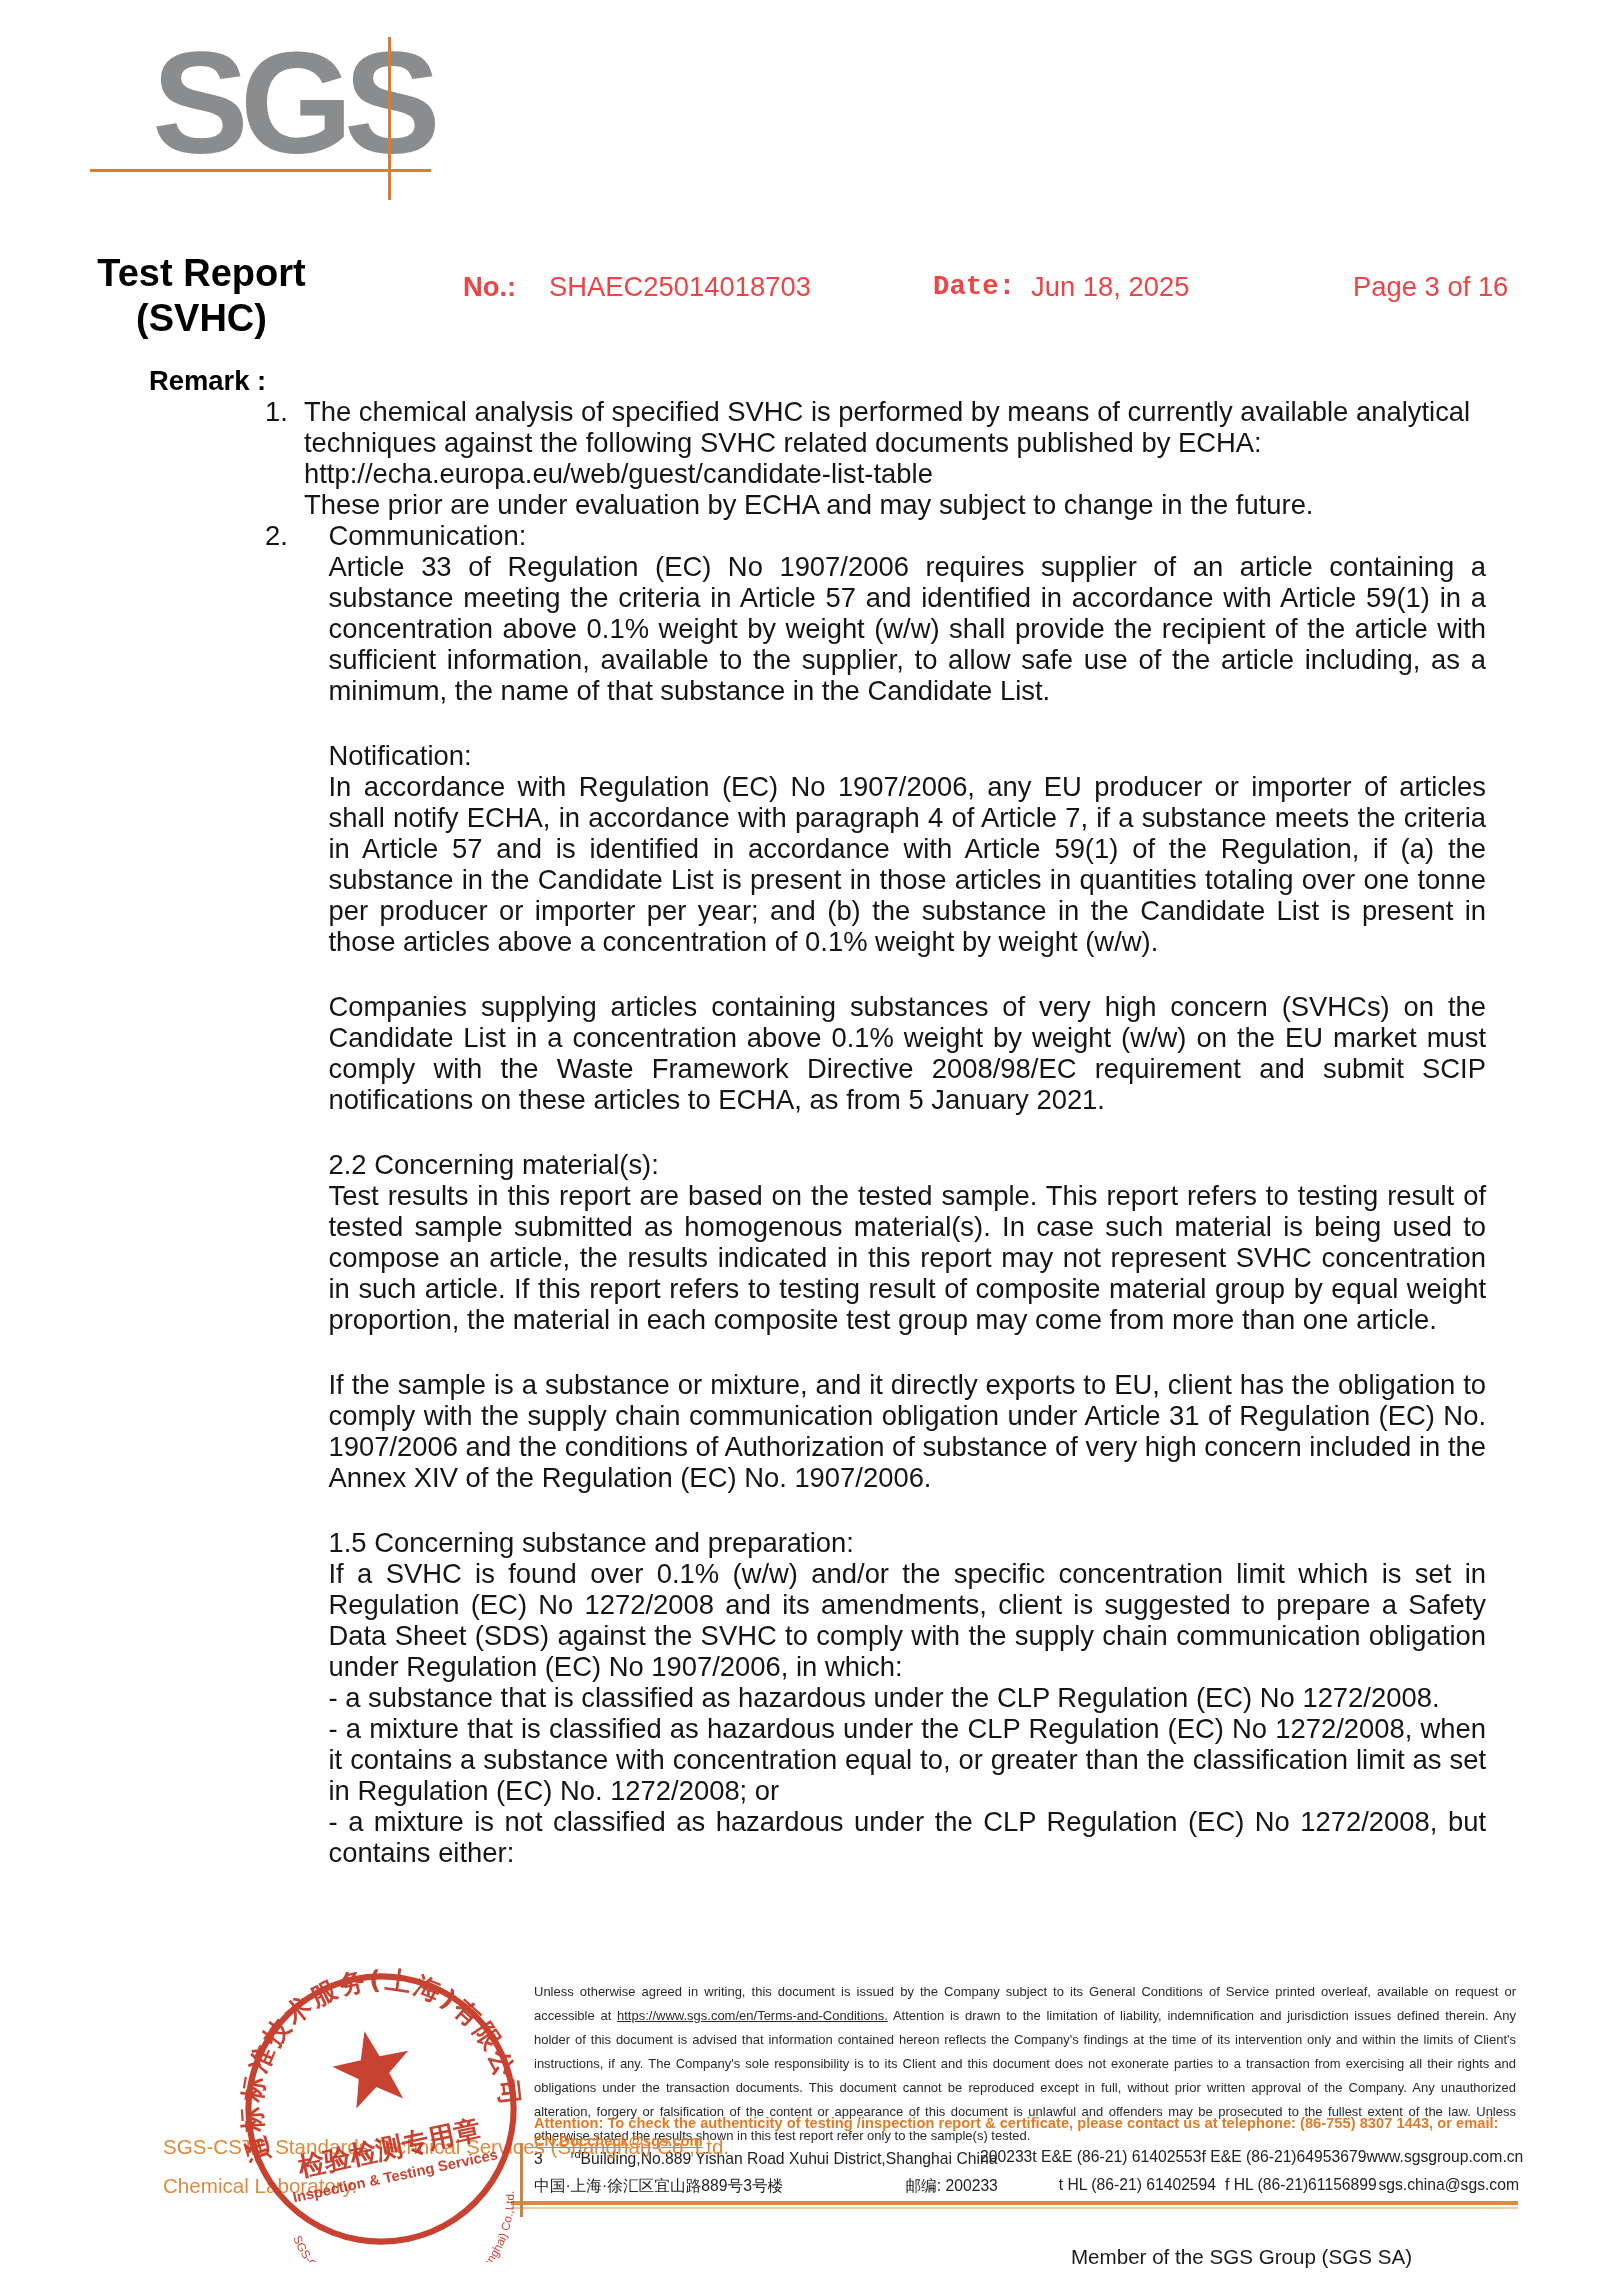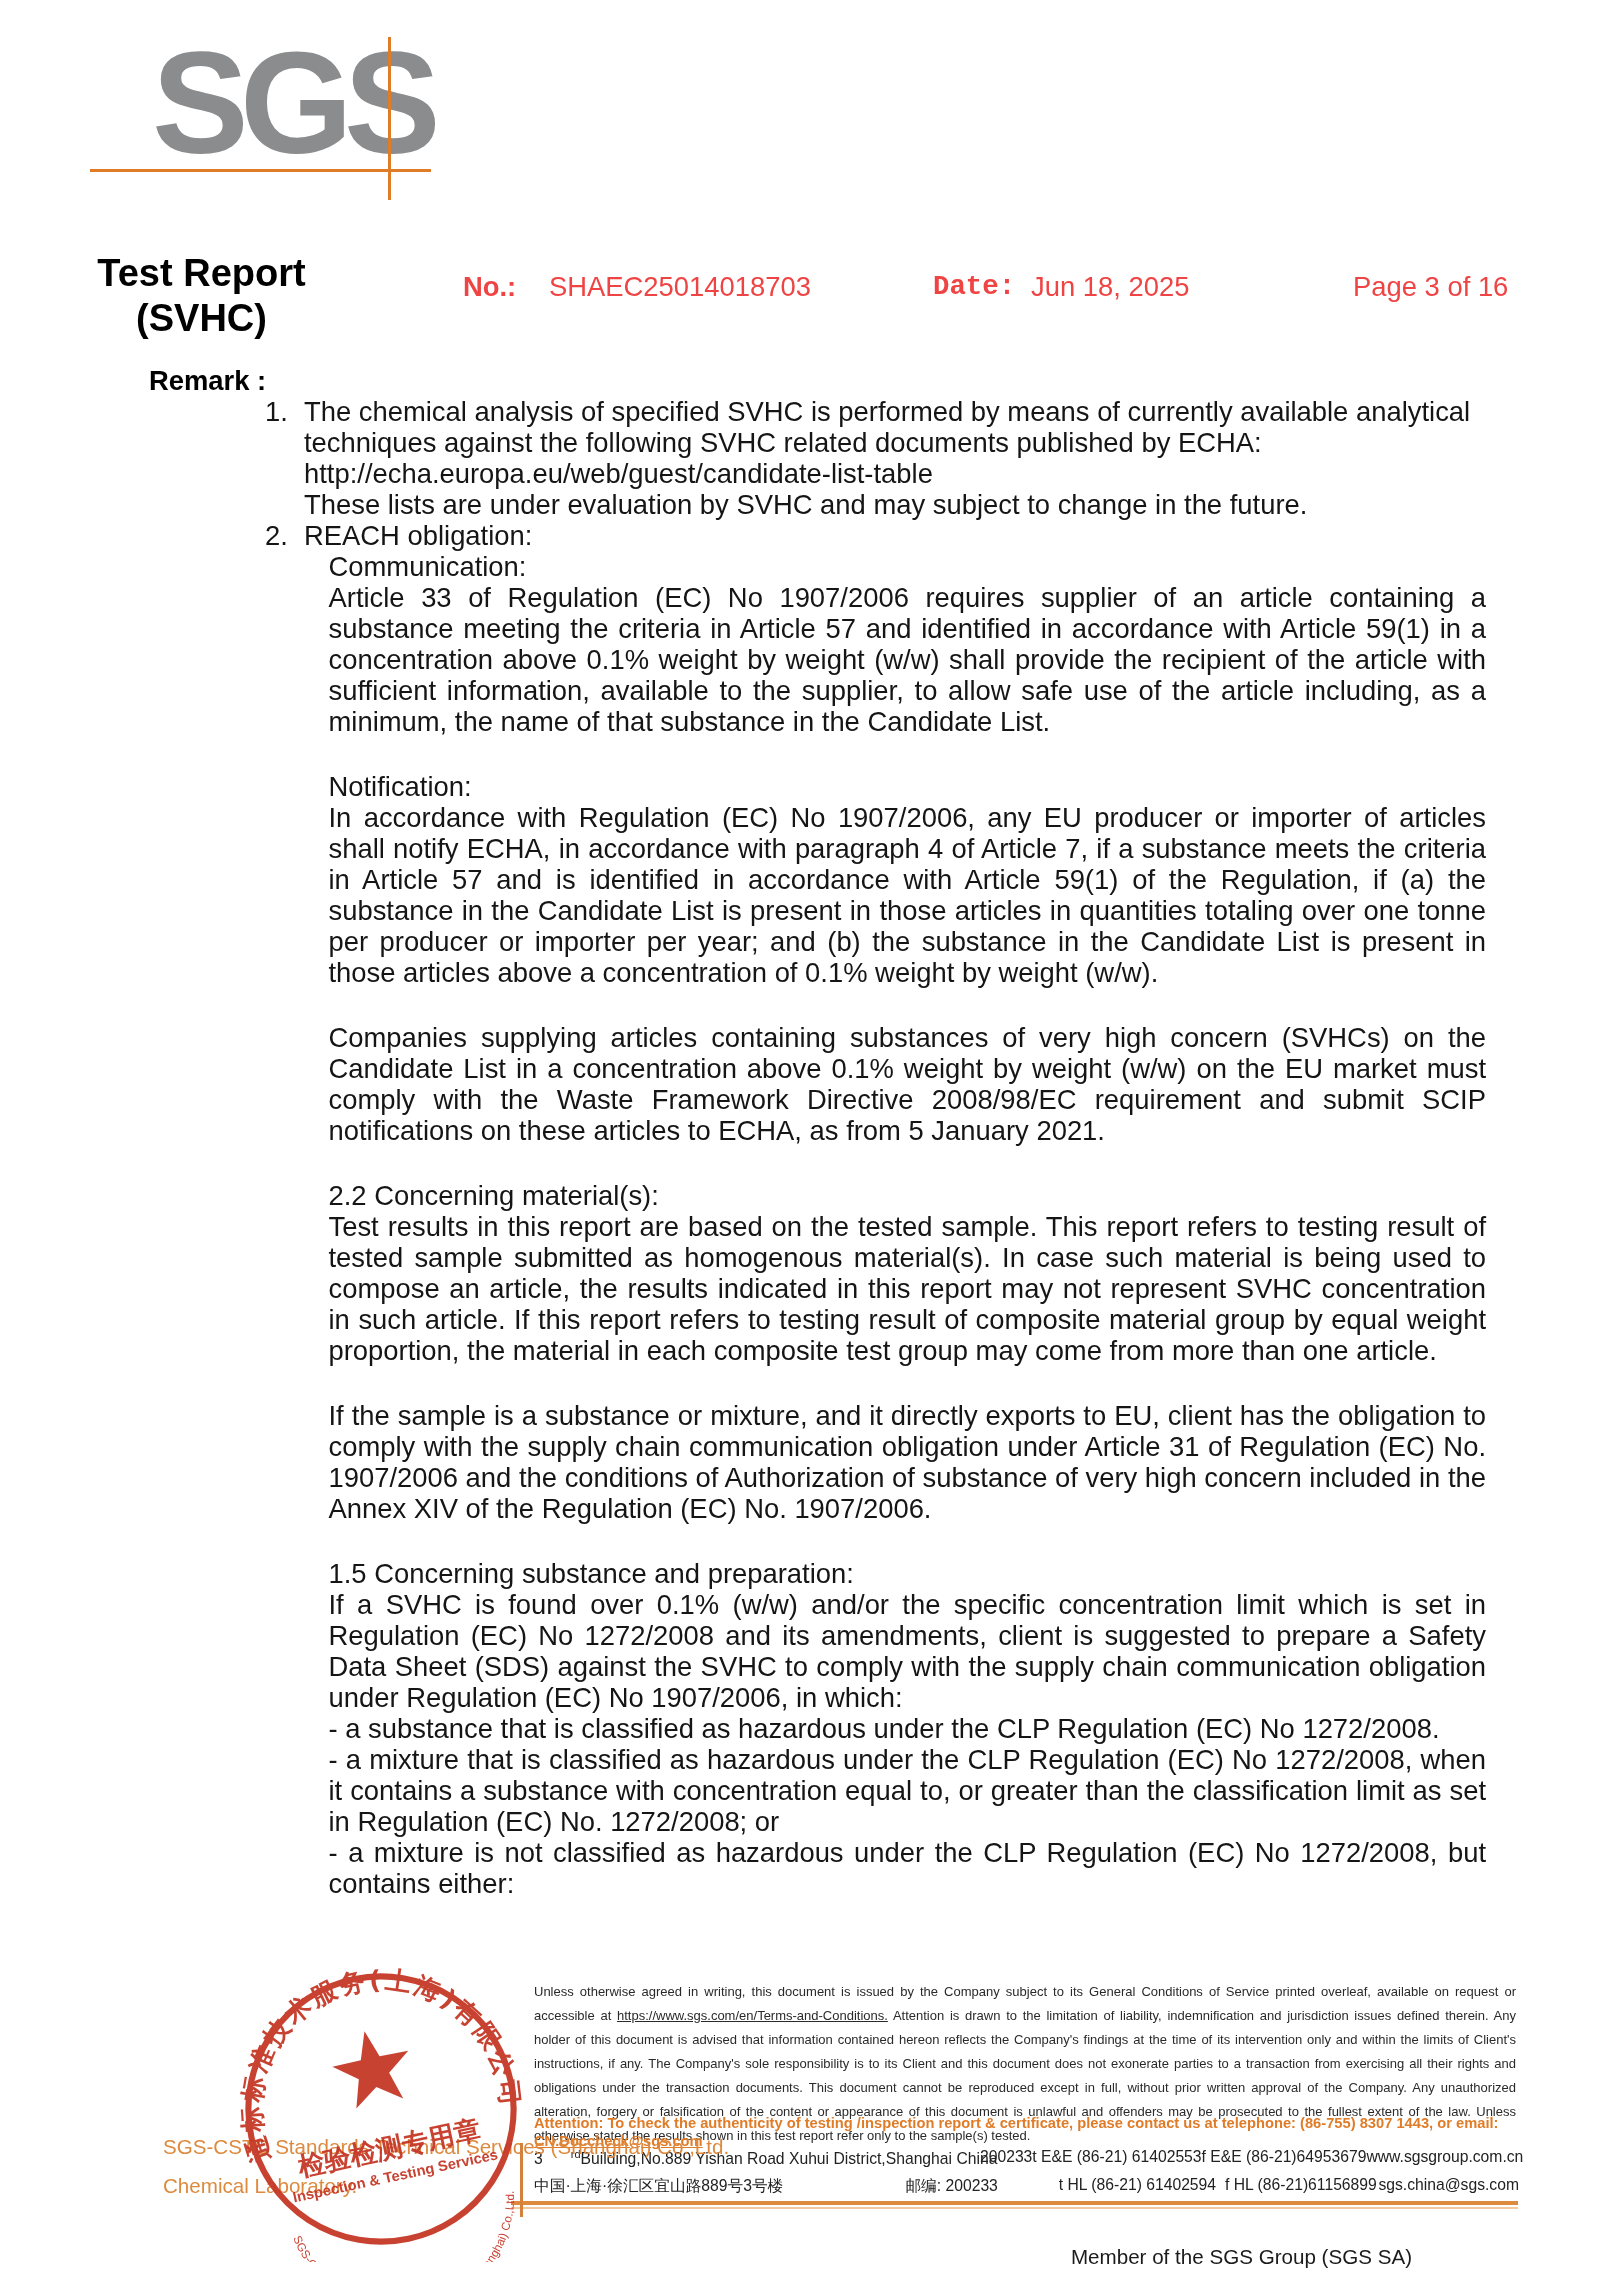--- a/index.html
+++ b/index.html
@@ -96,26 +96,25 @@
   <div class="hdr hdr-page">Page 3 of 16</div>
 
   <div class="remark-heading">Remark :</div>
 
   <div class="body">
 
     <div class="num-item">
       <span class="num-marker">1.</span>
       <div>The chemical analysis of specified SVHC is performed by means of currently available analytical techniques against the following SVHC related documents published by ECHA:</div>
       <div><a class="plain-link" href="#">http://echa.europa.eu/web/guest/candidate-list-table</a></div>
-      <div>These lists are under evaluation by SVHC and may subject to change in the future.</div>
+      <div>These prior are under evaluation by ECHA and may subject to change in the future.</div>
     </div>
 
     <div class="num-item">
       <span class="num-marker">2.</span>
-      <div>REACH obligation:</div>
 
       <div class="sub">
         <div>Communication:</div>
         <div class="p">Article 33 of Regulation (EC) No 1907/2006 requires supplier of an article containing a substance meeting the criteria in Article 57 and identified in accordance with Article 59(1) in a concentration above 0.1% weight by weight (w/w) shall provide the recipient of the article with sufficient information, available to the supplier, to allow safe use of the article including, as a minimum, the name of that substance in the Candidate List.</div>
 
         <div class="mt">Notification:</div>
         <div class="p">In accordance with Regulation (EC) No 1907/2006, any EU producer or importer of articles shall notify ECHA, in accordance with paragraph 4 of Article 7, if a substance meets the criteria in Article 57 and is identified in accordance with Article 59(1) of the Regulation, if (a) the substance in the Candidate List is present in those articles in quantities totaling over one tonne per producer or importer per year; and (b) the substance in the Candidate List is present in those articles above a concentration of 0.1% weight by weight (w/w).</div>
 
         <div class="p mt">Companies supplying articles containing substances of very high concern (SVHCs) on the Candidate List in a concentration above 0.1% weight by weight (w/w) on the EU market must comply with the Waste Framework Directive 2008/98/EC requirement and submit SCIP notifications on these articles to ECHA, as from 5 January 2021.</div>
 

